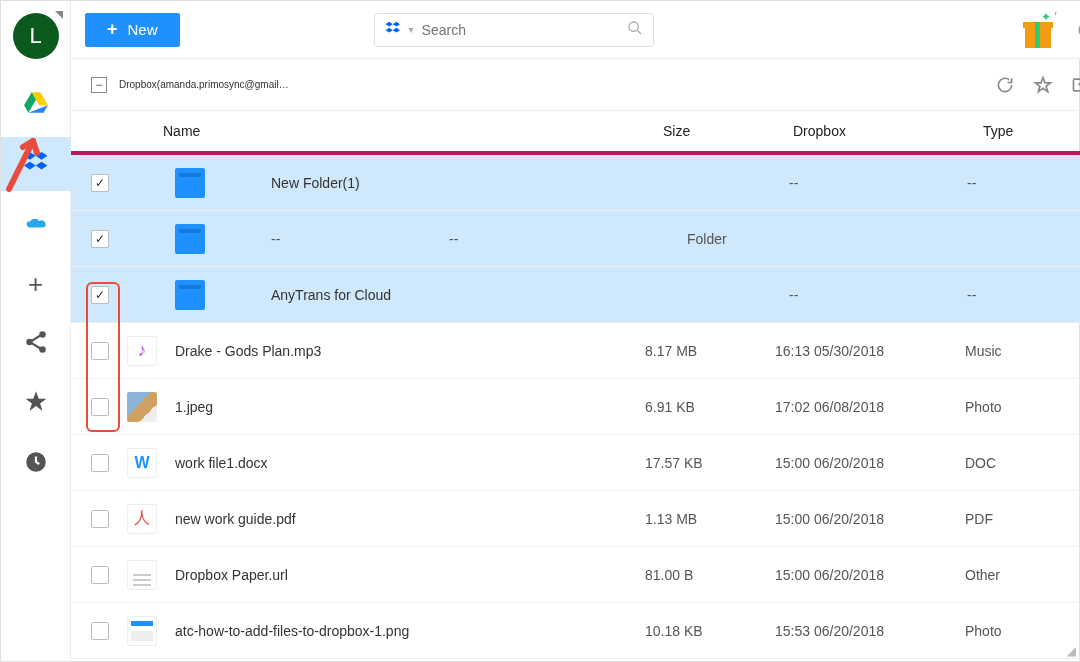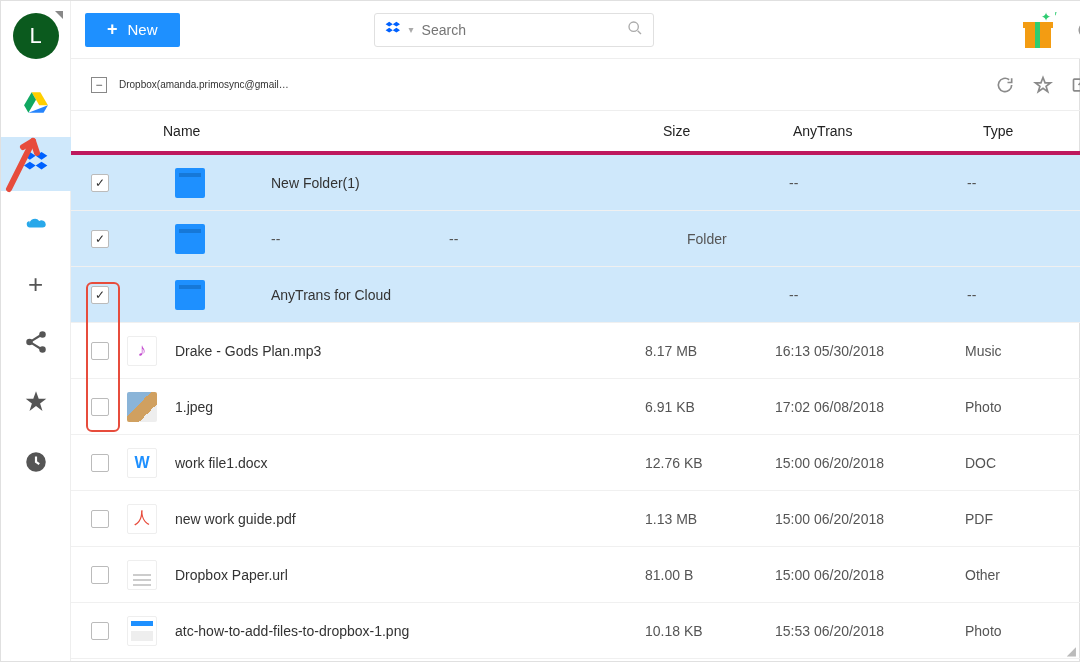--- a/index.html
+++ b/index.html
@@ -249,21 +249,21 @@
               <rect x="4" y="14" width="6" height="6"></rect>
               <rect x="14" y="14" width="6" height="6"></rect>
             </svg>
           </div>
       </div>
     </div>
 
     <div class="table-head">
       <div class="col-name">Name</div>
       <div class="col-size">Size</div>
-      <div class="col-mod">AnyTrans</div>
+      <div class="col-mod">Dropbox</div>
       <div class="col-type">Type</div>
     </div>
 
     <div class="rows" id="rows">
         <div class="row selected">
           <div class="chk checked"></div>
           <div class="ficon folder"></div>
           <div class="cell-name">New Folder(1)</div>
           <div class="cell-size">--</div>
           <div class="cell-mod">--</div>
@@ -297,21 +297,21 @@
           <div class="ficon photo"></div>
           <div class="cell-name">1.jpeg</div>
           <div class="cell-size">6.91 KB</div>
           <div class="cell-mod">17:02 06/08/2018</div>
           <div class="cell-type">Photo</div>
         </div>
         <div class="row">
           <div class="chk"></div>
           <div class="ficon doc">W</div>
           <div class="cell-name">work file1.docx</div>
-          <div class="cell-size">12.76 KB</div>
+          <div class="cell-size">17.57 KB</div>
           <div class="cell-mod">15:00 06/20/2018</div>
           <div class="cell-type">DOC</div>
         </div>
         <div class="row">
           <div class="chk"></div>
           <div class="ficon pdf">人</div>
           <div class="cell-name">new work guide.pdf</div>
           <div class="cell-size">1.13 MB</div>
           <div class="cell-mod">15:00 06/20/2018</div>
           <div class="cell-type">PDF</div>

